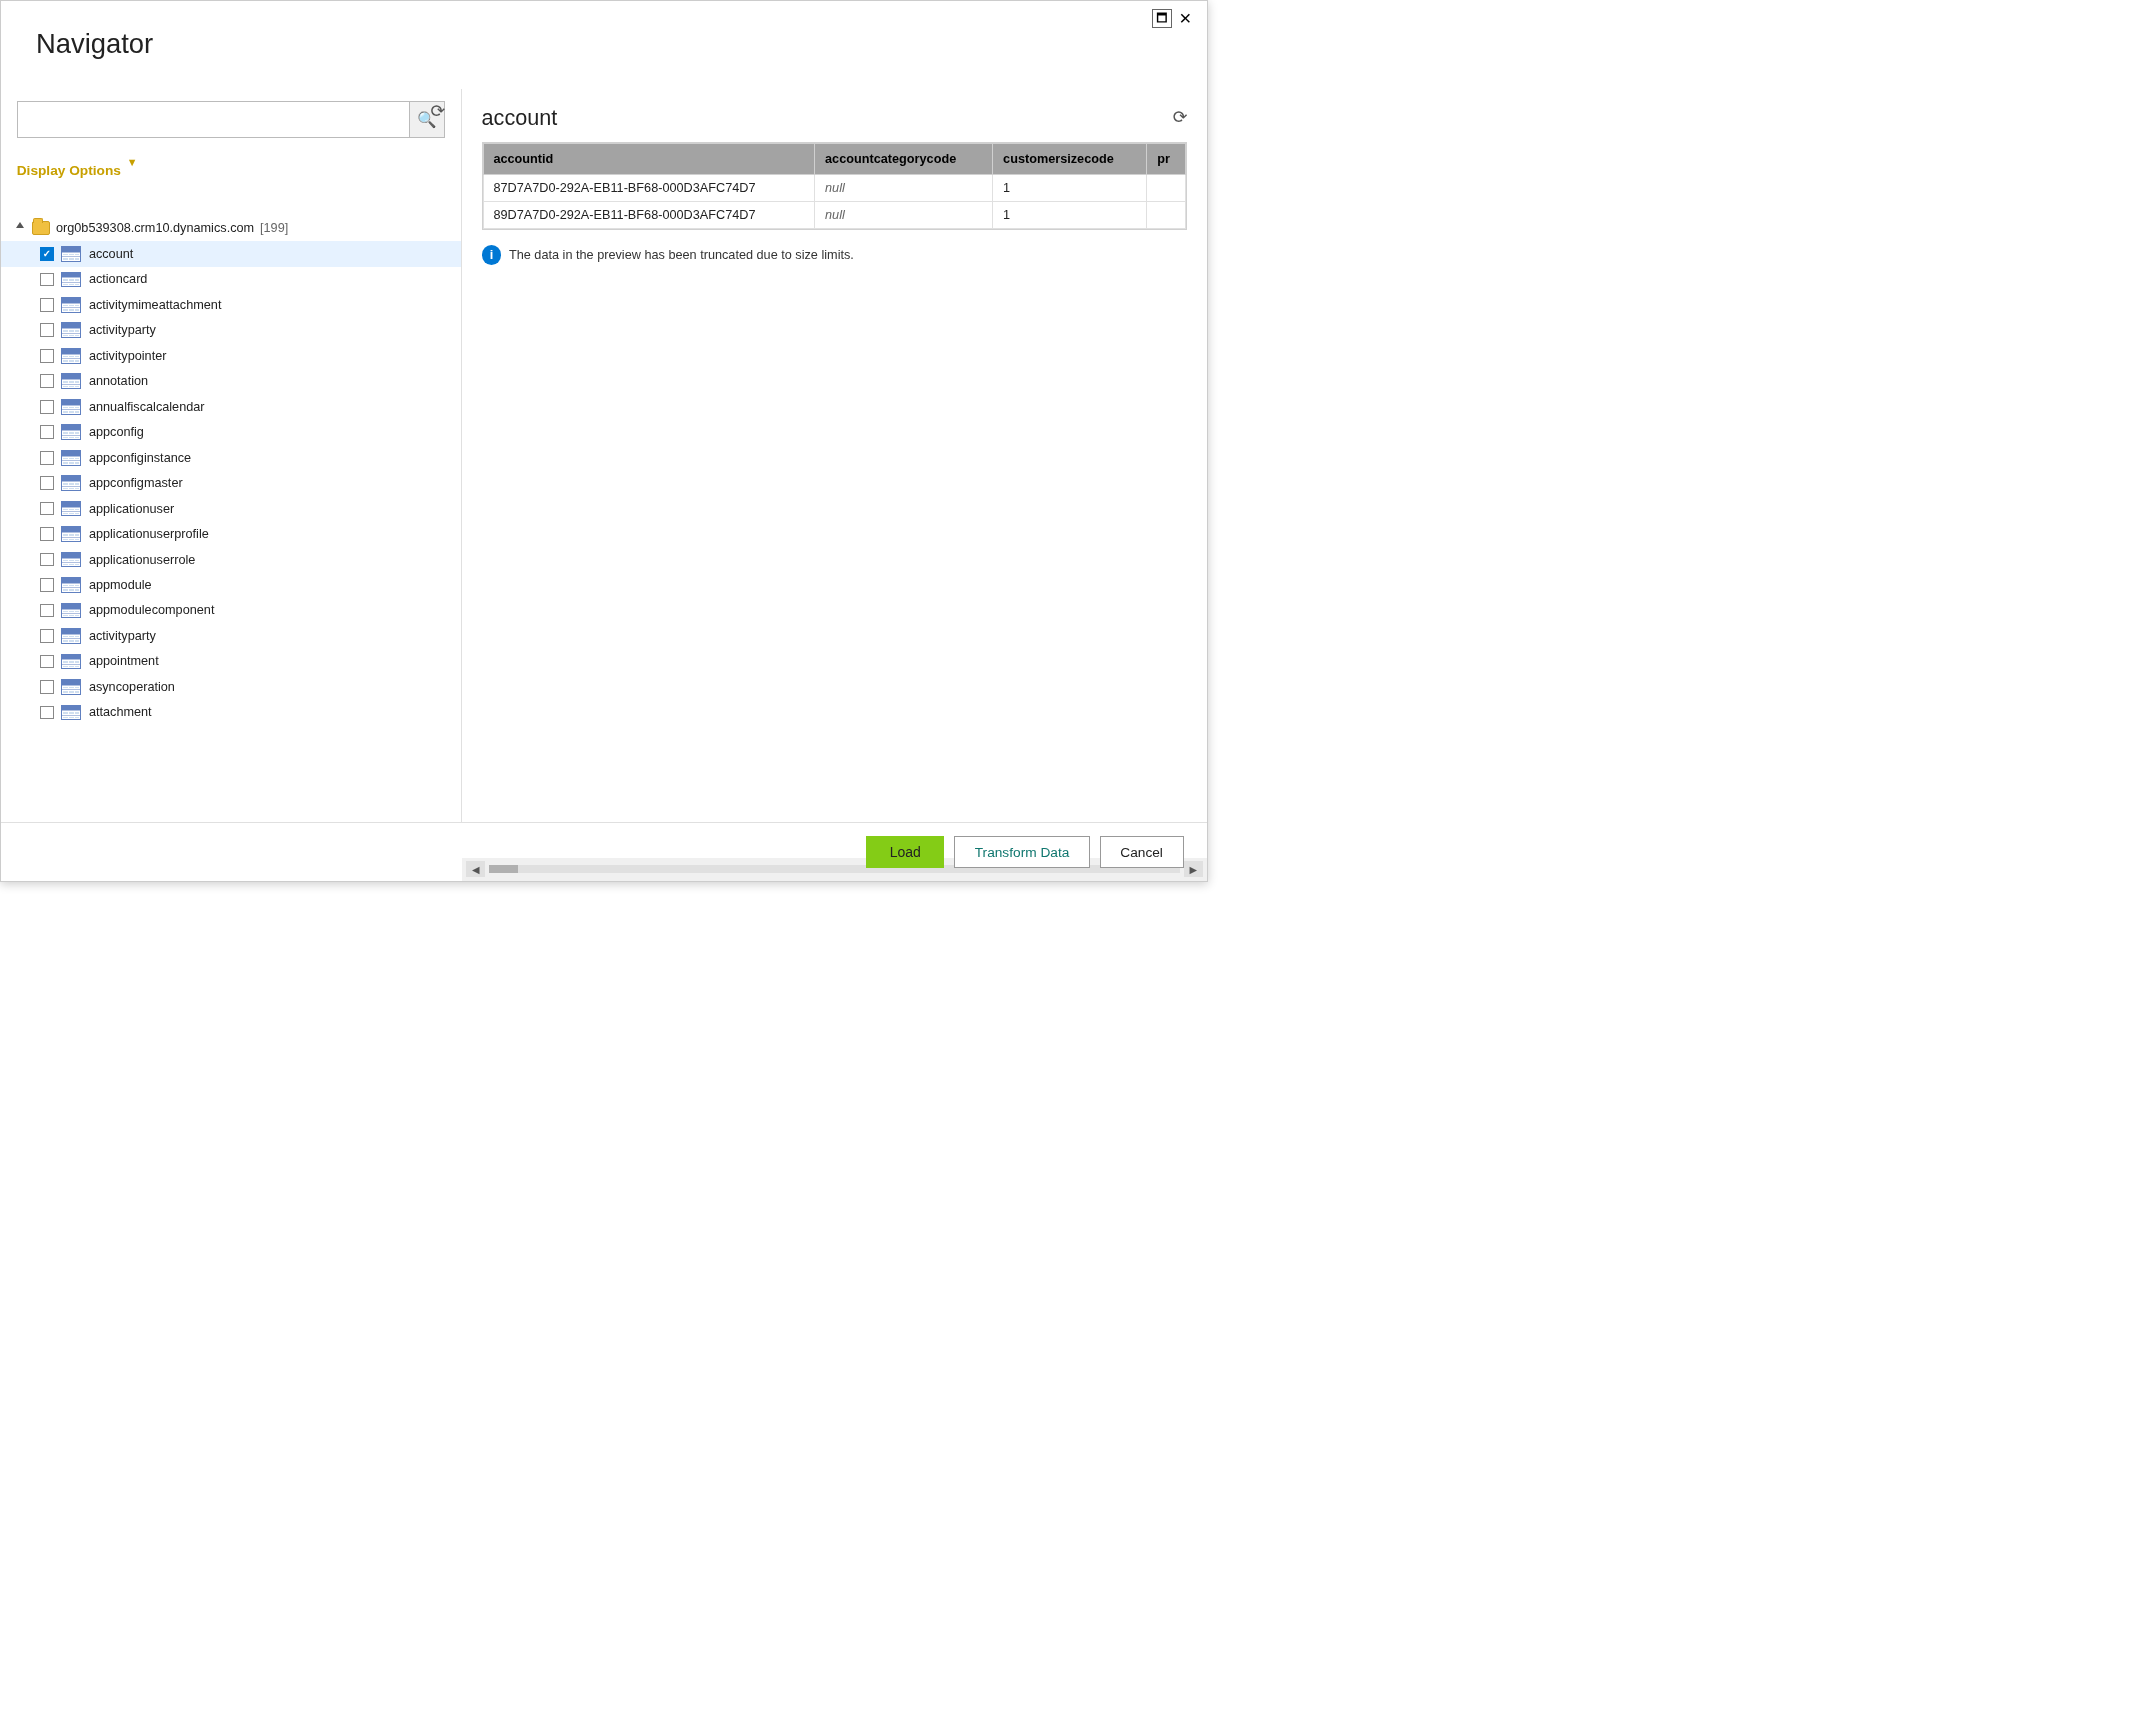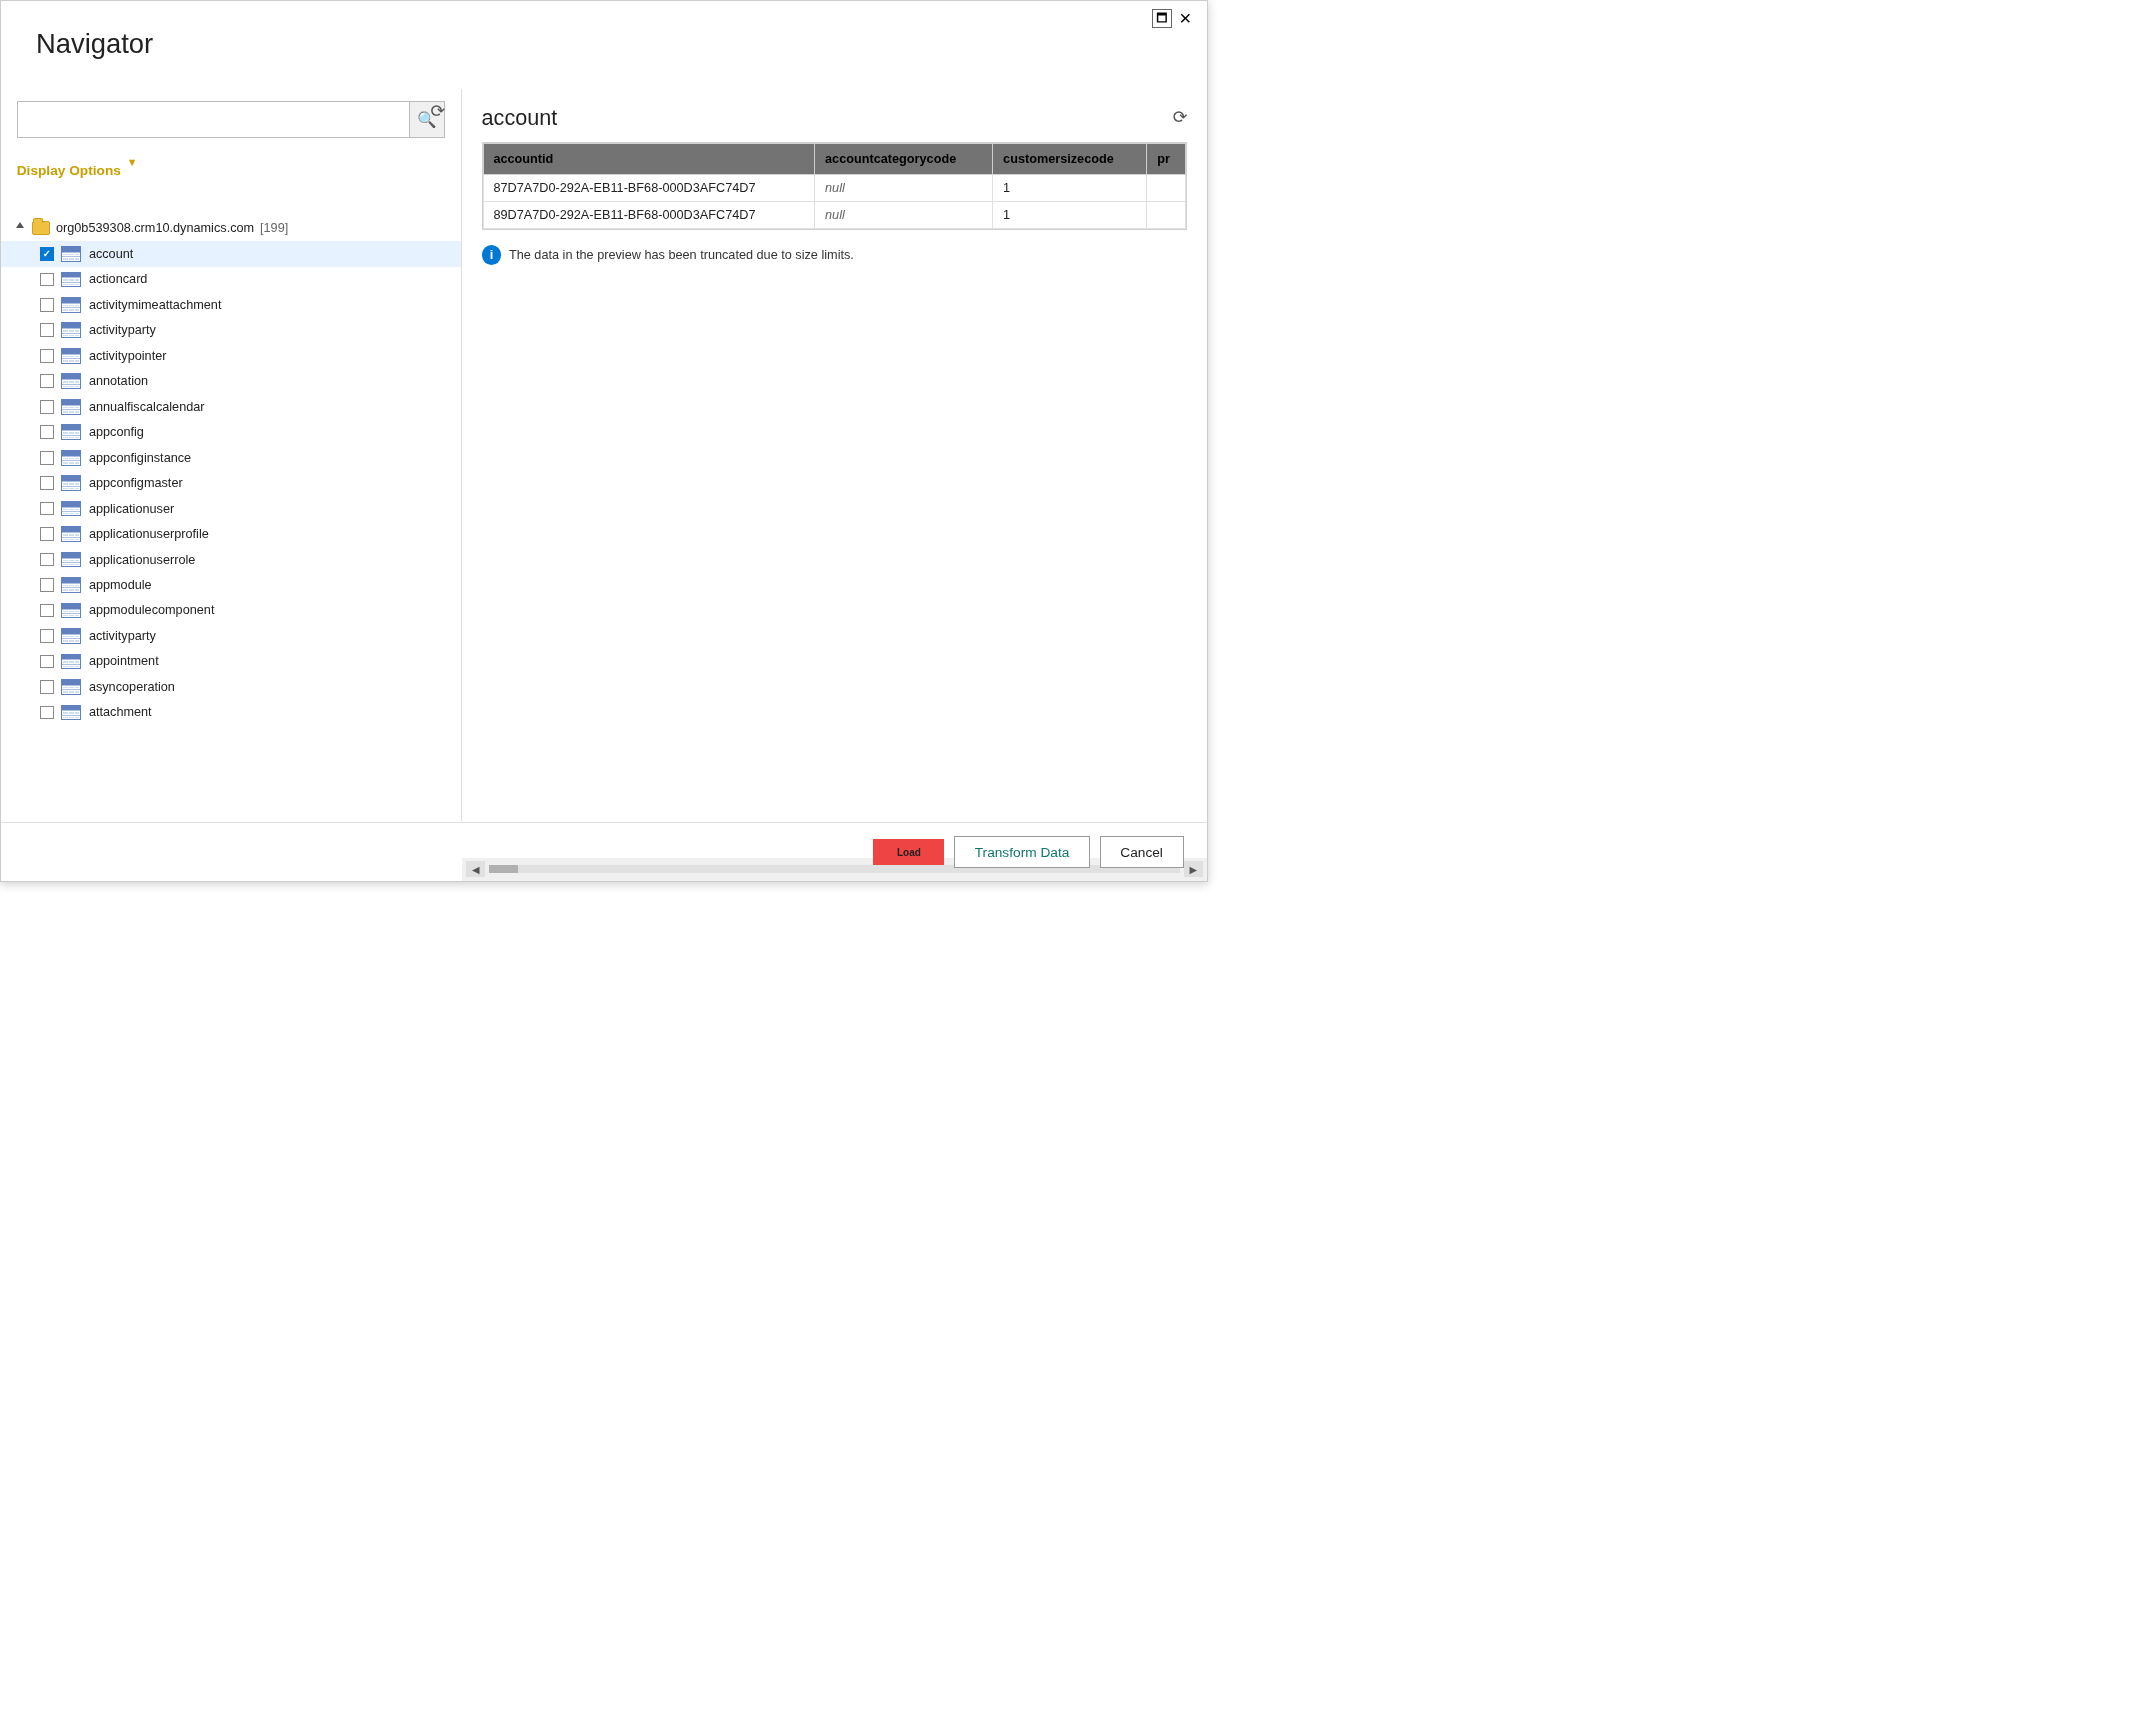--- a/index.html
+++ b/index.html
@@ -256,21 +256,21 @@
       border: 1px solid #d0d0d0;
       overflow: hidden;
       flex-shrink: 0;
     }
     .data-table {
       width: 100%;
       border-collapse: collapse;
       font-size: 12.7px;
     }
     .data-table th {
-      background: #737373;
+      background: #a3a3a3;
       border: 1px solid #d0d0d0;
       padding: 7.8px 9.8px;
       text-align: left;
       font-weight: 600;
       font-size: 12.7px;
       white-space: nowrap;
     }
     .data-table td {
       border: 1px solid #e0e0e0;
       padding: 5.9px 9.8px;
@@ -345,25 +345,25 @@
       bottom: 0; left: 0; right: 0;
       height: 59px;
       display: flex;
       align-items: center;
       justify-content: flex-end;
       padding: 0 23.5px;
       gap: 9.8px;
       border-top: 1px solid #e0e0e0;
     }
     .btn-load {
-      background: #ef4444;
+      background: #84cc16;
       border: none;
       padding: 7.8px 23.5px;
-      font-size: 10px;
-      font-weight: 700;
+      font-size: 14px;
+      font-weight: 400;
       cursor: pointer;
       color: #222;
     }
     .btn-transform {
       background: #fff;
       border: 1px solid #999;
       padding: 7.8px 19.6px;
       font-size: 13.7px;
       cursor: pointer;
       color: #0f766e;

